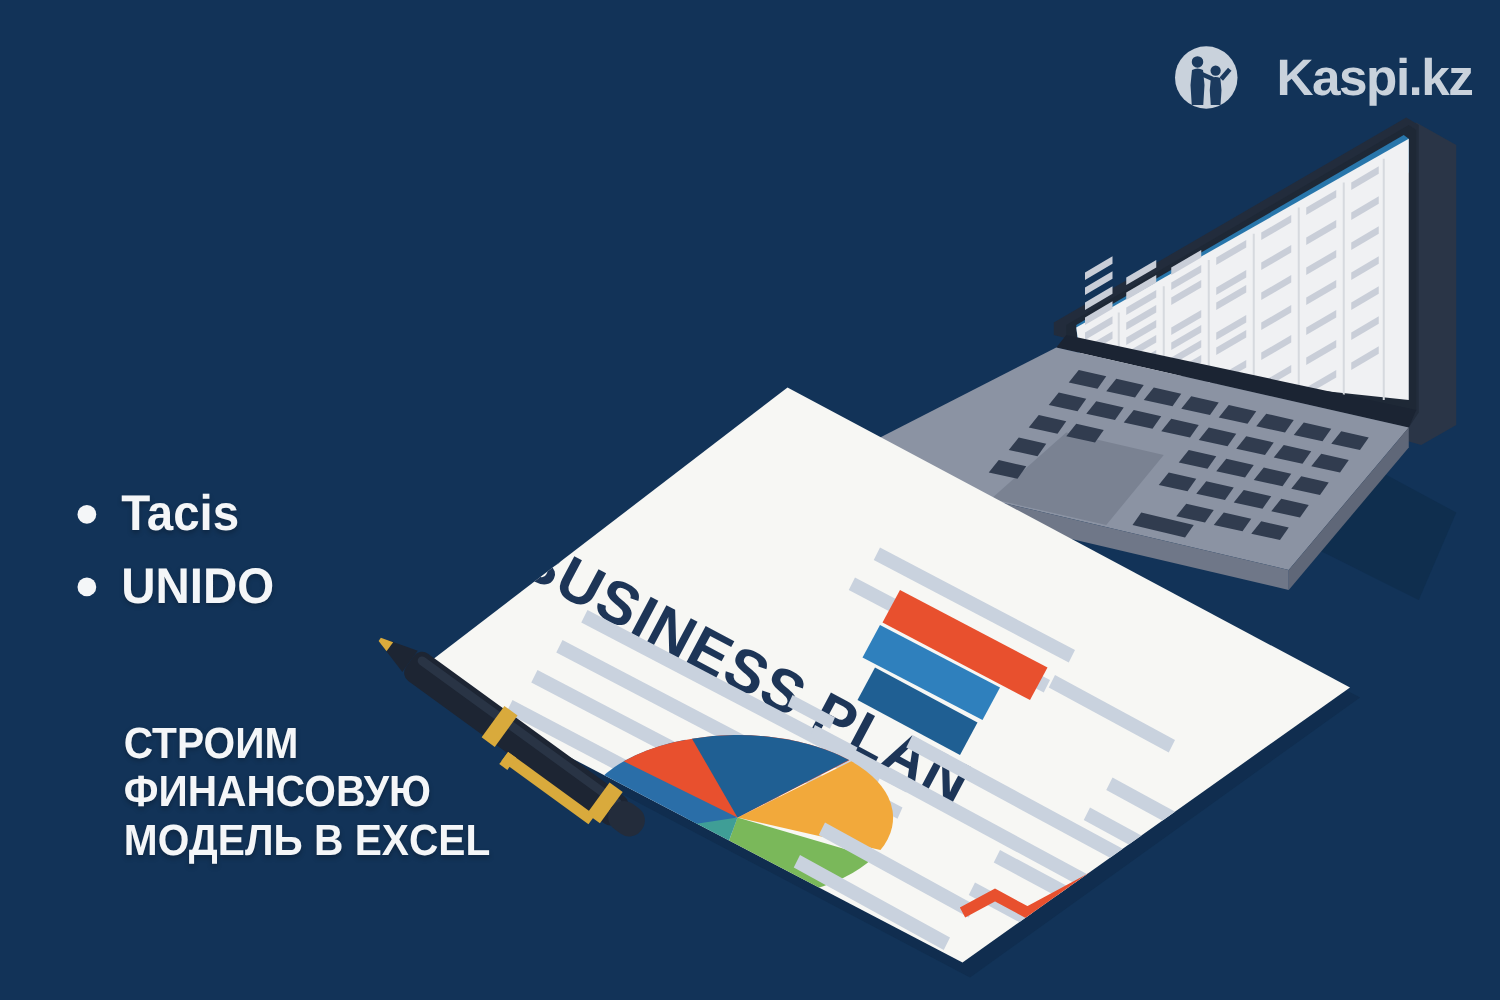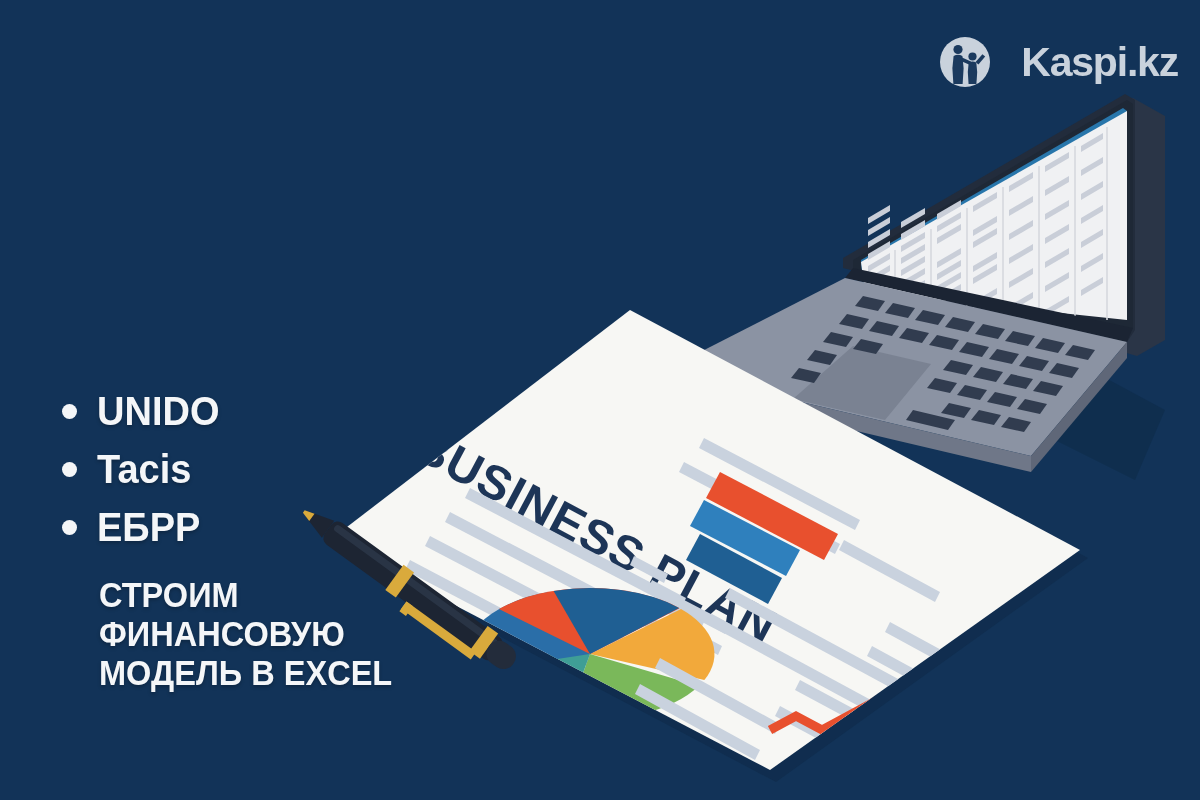--- a/index.html
+++ b/index.html
@@ -349,29 +349,25 @@
         <path d="M 136 122 L 222 122 L 222 131 L 136 131 Z" fill="#d9aa3c"></path>
         <path d="M 136 122 L 144 122 L 144 134 L 136 134 Z" fill="#d9aa3c"></path>
       </g>
     </svg>
   </div>
 
 
   <div class="bullets">
     <div class="bullet-row">
       <span class="bullet-dot"></span>
-      <span class="bullet-label">UNIDO</span>
-    </div>
-    <div class="bullet-row">
-      <span class="bullet-dot"></span>
       <span class="bullet-label">Tacis</span>
     </div>
     <div class="bullet-row">
       <span class="bullet-dot"></span>
-      <span class="bullet-label">ЕБРР</span>
+      <span class="bullet-label">UNIDO</span>
     </div>
   </div>
 
   <div class="tagline">
     <span class="tl">СТРОИМ</span>
     <span class="tl">ФИНАНСОВУЮ</span>
     <span class="tl">МОДЕЛЬ В EXCEL</span>
   </div>
 
   <div class="kaspi">

